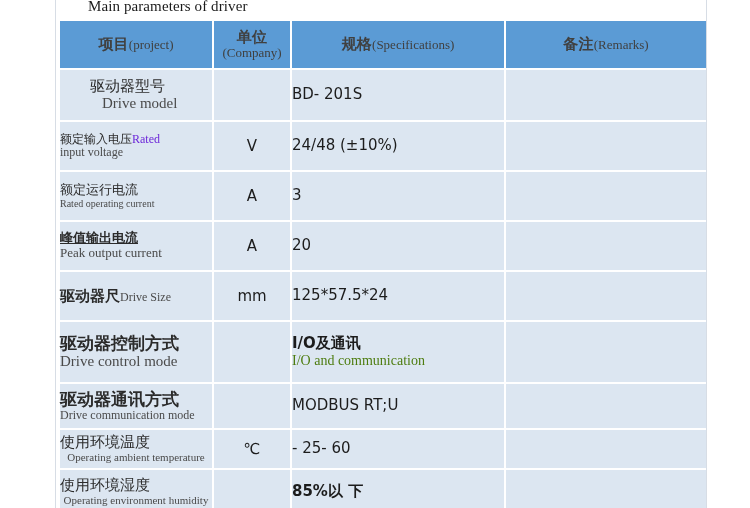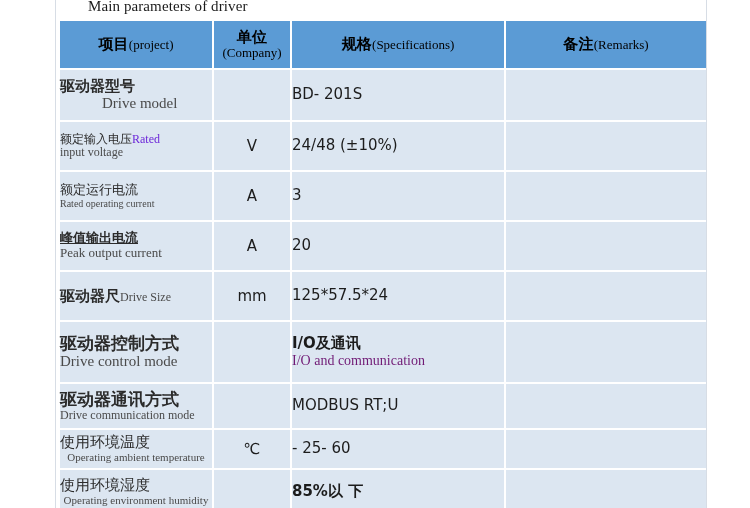--- a/index.html
+++ b/index.html
@@ -51,21 +51,21 @@
     table-layout: fixed;
   }
   table.spec-table th,
   table.spec-table td {
     padding: 0;
     margin: 0;
     vertical-align: middle;
   }
   thead th {
     background: #5b9bd5;
-    color: #000000;
+    color: #404040;
     text-align: center;
     height: 47px;
     font-weight: normal;
   }
   .hdr-cn {
     font-family: "DejaVu Sans", sans-serif;
     font-size: 15px;
     font-weight: bold;
     letter-spacing: 0.2px;
   }
@@ -102,21 +102,21 @@
     color: #2b2b2b;
     line-height: 1.12;
   }
   .item-en {
     display: block;
     font-family: "Liberation Serif", serif;
     color: #4a4a4a;
     line-height: 1.12;
   }
   
-  .s-lg .item-cn { font-size: 15px; font-weight: bold; }
+  .s-lg .item-cn { font-size: 15px; font-weight: normal; padding-left: 30px; }
   .s-lg .item-en { font-size: 15px; margin-left: 42px; }
   .s-sm .item-cn { font-size: 12px; font-weight: normal; }
   .s-sm .item-en { font-size: 12px; }
   .s-md .item-cn { font-size: 13px; font-weight: normal; }
   .s-md .item-en { font-size: 10px; }
   .s-bd .item-cn { font-size: 13px; font-weight: bold; text-decoration: underline; }
   .s-bd .item-en { font-size: 13px; }
   .s-inline .item-cn { display: inline; font-size: 15px; font-weight: bold; }
   .s-inline .item-en { display: inline; font-size: 12px; }
   .s-tall .item-cn { font-size: 17px; font-weight: bold; }
@@ -127,21 +127,21 @@
     display: block;
     font-family: "DejaVu Sans", sans-serif;
     font-size: 15px;
     color: #1c1c1c;
     line-height: 1.15;
   }
   .spec-sub {
     display: block;
     font-family: "Liberation Serif", serif;
     font-size: 14px;
-    color: #701a75;
+    color: #4d7c0f;
     line-height: 1.15;
   }
   .spec-bold { font-weight: bold; }
 </style>
 </head>
 <body>
 
 <div class="left-rule"></div>
 <div class="right-rule"></div>
 

